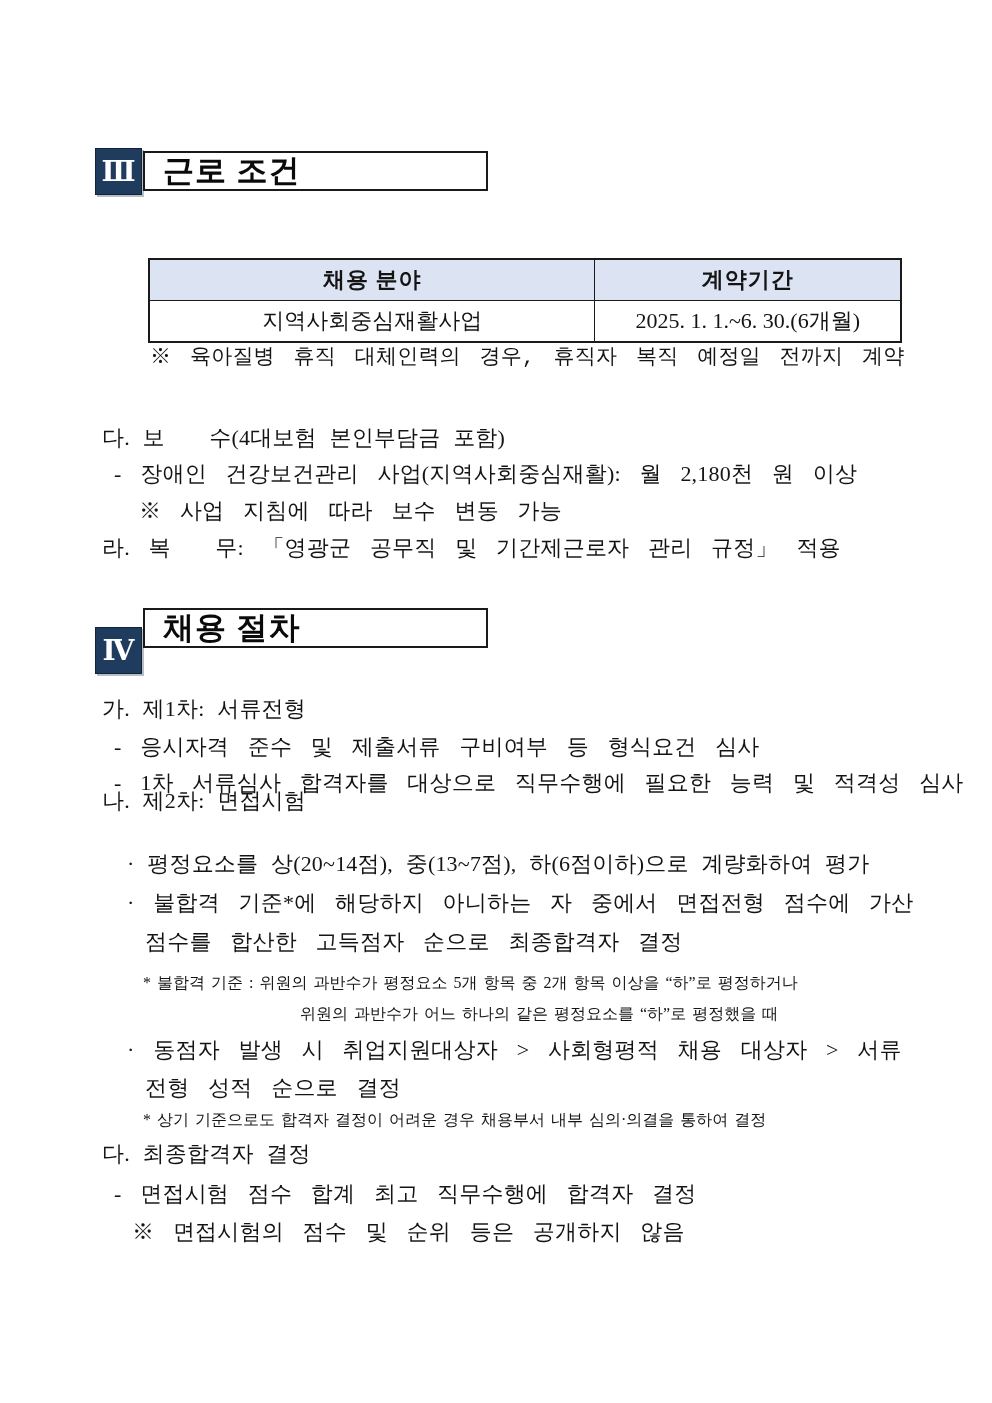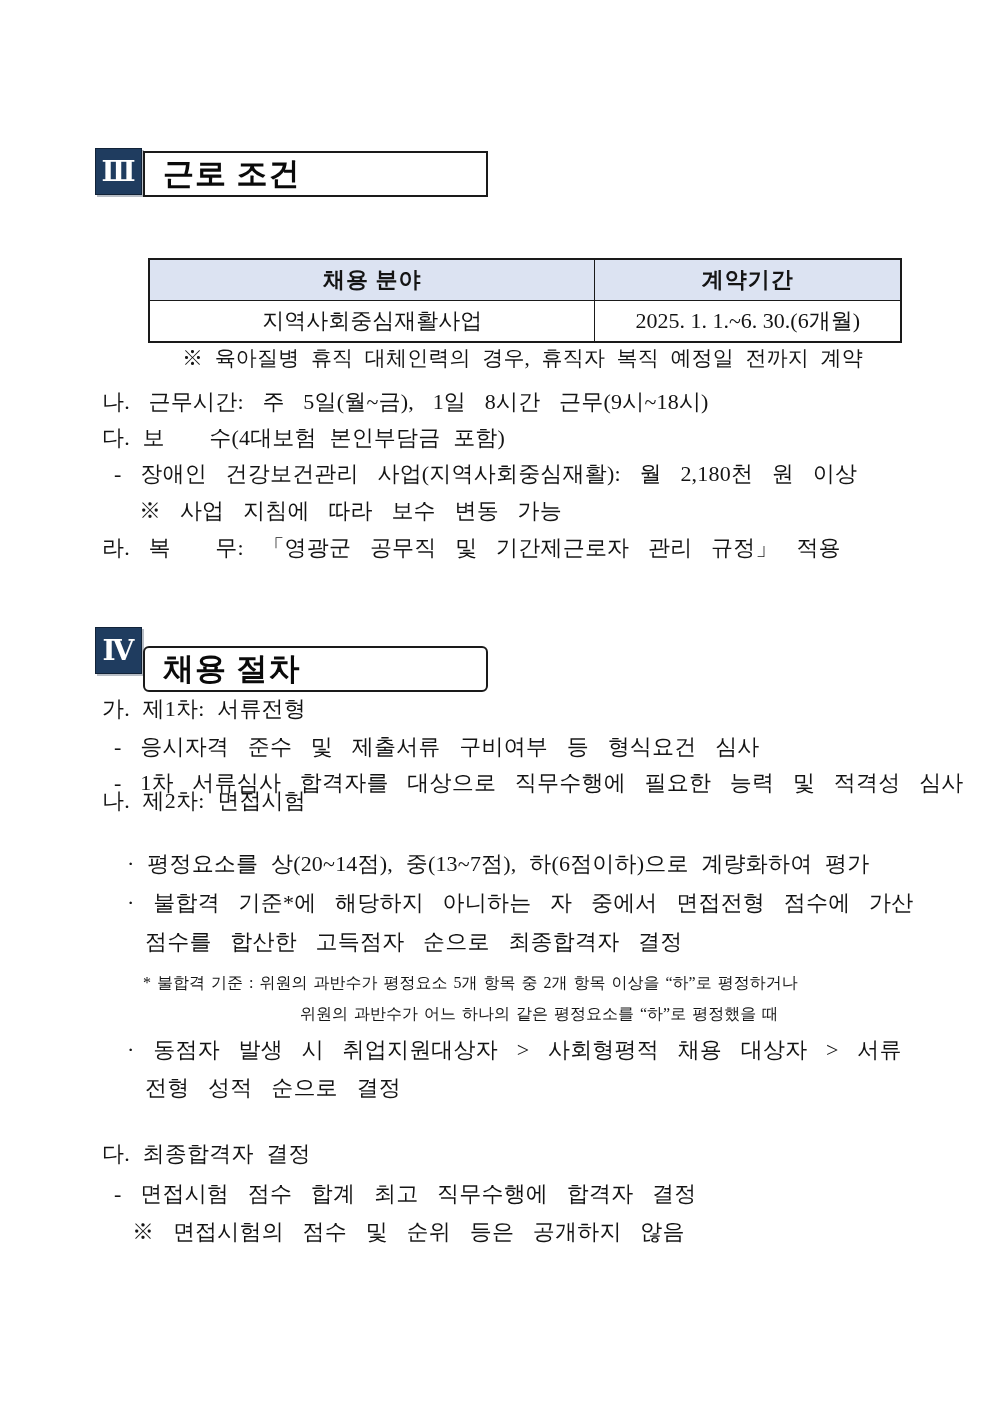--- a/index.html
+++ b/index.html
@@ -31,21 +31,21 @@
     border:1px solid #122338;
     box-shadow:2px 2px 0 #b8bec6;
     color:#ffffff;
     display:flex; align-items:center; justify-content:center;
     font-family:"Liberation Serif","DejaVu Serif",serif;
     font-weight:bold; font-size:28px;
     box-sizing:border-box;
   }
   .sec-titlebox {
     position:absolute;
-    width:345px; height:46px;
+    width:345px; height:40px;
     border:2px solid #1a1a1a;
     background:#ffffff;
     box-sizing:border-box;
     display:flex; align-items:center;
     padding-left:18px;
   }
   .sec-title {
     font-family:"Liberation Sans","DejaVu Sans",sans-serif;
     font-weight:bold;
     font-size:31px;
@@ -102,34 +102,33 @@
       </tr>
     </thead>
     <tbody>
       <tr>
         <td>지역사회중심재활사업</td>
         <td>2025. 1. 1.~6. 30.(6개월)</td>
       </tr>
     </tbody>
   </table>
 
-  <div class="line note21" style="left:182px; top:346px;">※ 육아질병 휴직 대체인력의 경우, 휴직자 복직 예정일 전까지 계약</div>
+  <div class="line note21" style="left:150px; top:346px;font-family:Liberation Mono, monospace;">※ 육아질병 휴직 대체인력의 경우, 휴직자 복직 예정일 전까지 계약</div>
 
-  <div class="line wide" style="left:102px; top:389px;">나. 근무시간: 주 5일(월~금), 1일 8시간 근무(9시~18시)</div>
 
   <div class="line" style="left:102px; top:425px;">다. 보　　수(4대보험 본인부담금 포함)</div>
 
   <div class="line wide" style="left:114px; top:461px;">- 장애인 건강보건관리 사업(지역사회중심재활): 월 2,180천 원 이상</div>
 
   <div class="line wide" style="left:139px; top:498px;">※ 사업 지침에 따라 보수 변동 가능</div>
 
   <div class="line wide" style="left:102px; top:535px;">라. 복　　무: 「영광군 공무직 및 기간제근로자 관리 규정」 적용</div>
 
   <div class="sec-badge" style="left:95px; top:627px;">Ⅳ</div>
-  <div class="sec-titlebox" style="left:143px; top:646px;border-radius:6px;">
+  <div class="sec-titlebox" style="left:143px; top:608px;">
     <span class="sec-title">채용 절차</span>
   </div>
 
   <div class="line" style="left:102px; top:696px;">가. 제1차: 서류전형</div>
 
   <div class="line wide" style="left:114px; top:734px;">- 응시자격 준수 및 제출서류 구비여부 등 형식요건 심사</div>
 
   <div class="line" style="left:102px; top:772px;margin-top:16px;">나. 제2차: 면접시험</div>
 
   <div class="line wide" style="left:114px; top:770px;">- 1차 서류심사 합격자를 대상으로 직무수행에 필요한 능력 및 적격성 심사</div>
@@ -141,20 +140,21 @@
   <div class="line wide" style="left:145px; top:929px;">점수를 합산한 고득점자 순으로 최종합격자 결정</div>
 
   <div class="line small" style="left:143px; top:974px;text-align:center;">* 불합격 기준 : 위원의 과반수가 평정요소 5개 항목 중 2개 항목 이상을 “하”로 평정하거나</div>
 
   <div class="line small" style="left:300px; top:1005px;">위원의 과반수가 어느 하나의 같은 평정요소를 “하”로 평정했을 때</div>
 
   <div class="line wide" style="left:127px; top:1037px;">· 동점자 발생 시 취업지원대상자 &gt; 사회형평적 채용 대상자 &gt; 서류</div>
 
   <div class="line wide" style="left:145px; top:1075px;">전형 성적 순으로 결정</div>
 
+  <div class="line small" style="left:143px; top:1111px;">* 상기 기준으로도 합격자 결정이 어려운 경우 채용부서 내부 심의·의결을 통하여 결정</div>
 
   <div class="line" style="left:102px; top:1141px;">다. 최종합격자 결정</div>
 
   <div class="line wide" style="left:114px; top:1181px;">- 면접시험 점수 합계 최고 직무수행에 합격자 결정</div>
 
   <div class="line wide" style="left:132px; top:1219px;">※ 면접시험의 점수 및 순위 등은 공개하지 않음</div>
 
 </div>
 
 </body></html>

